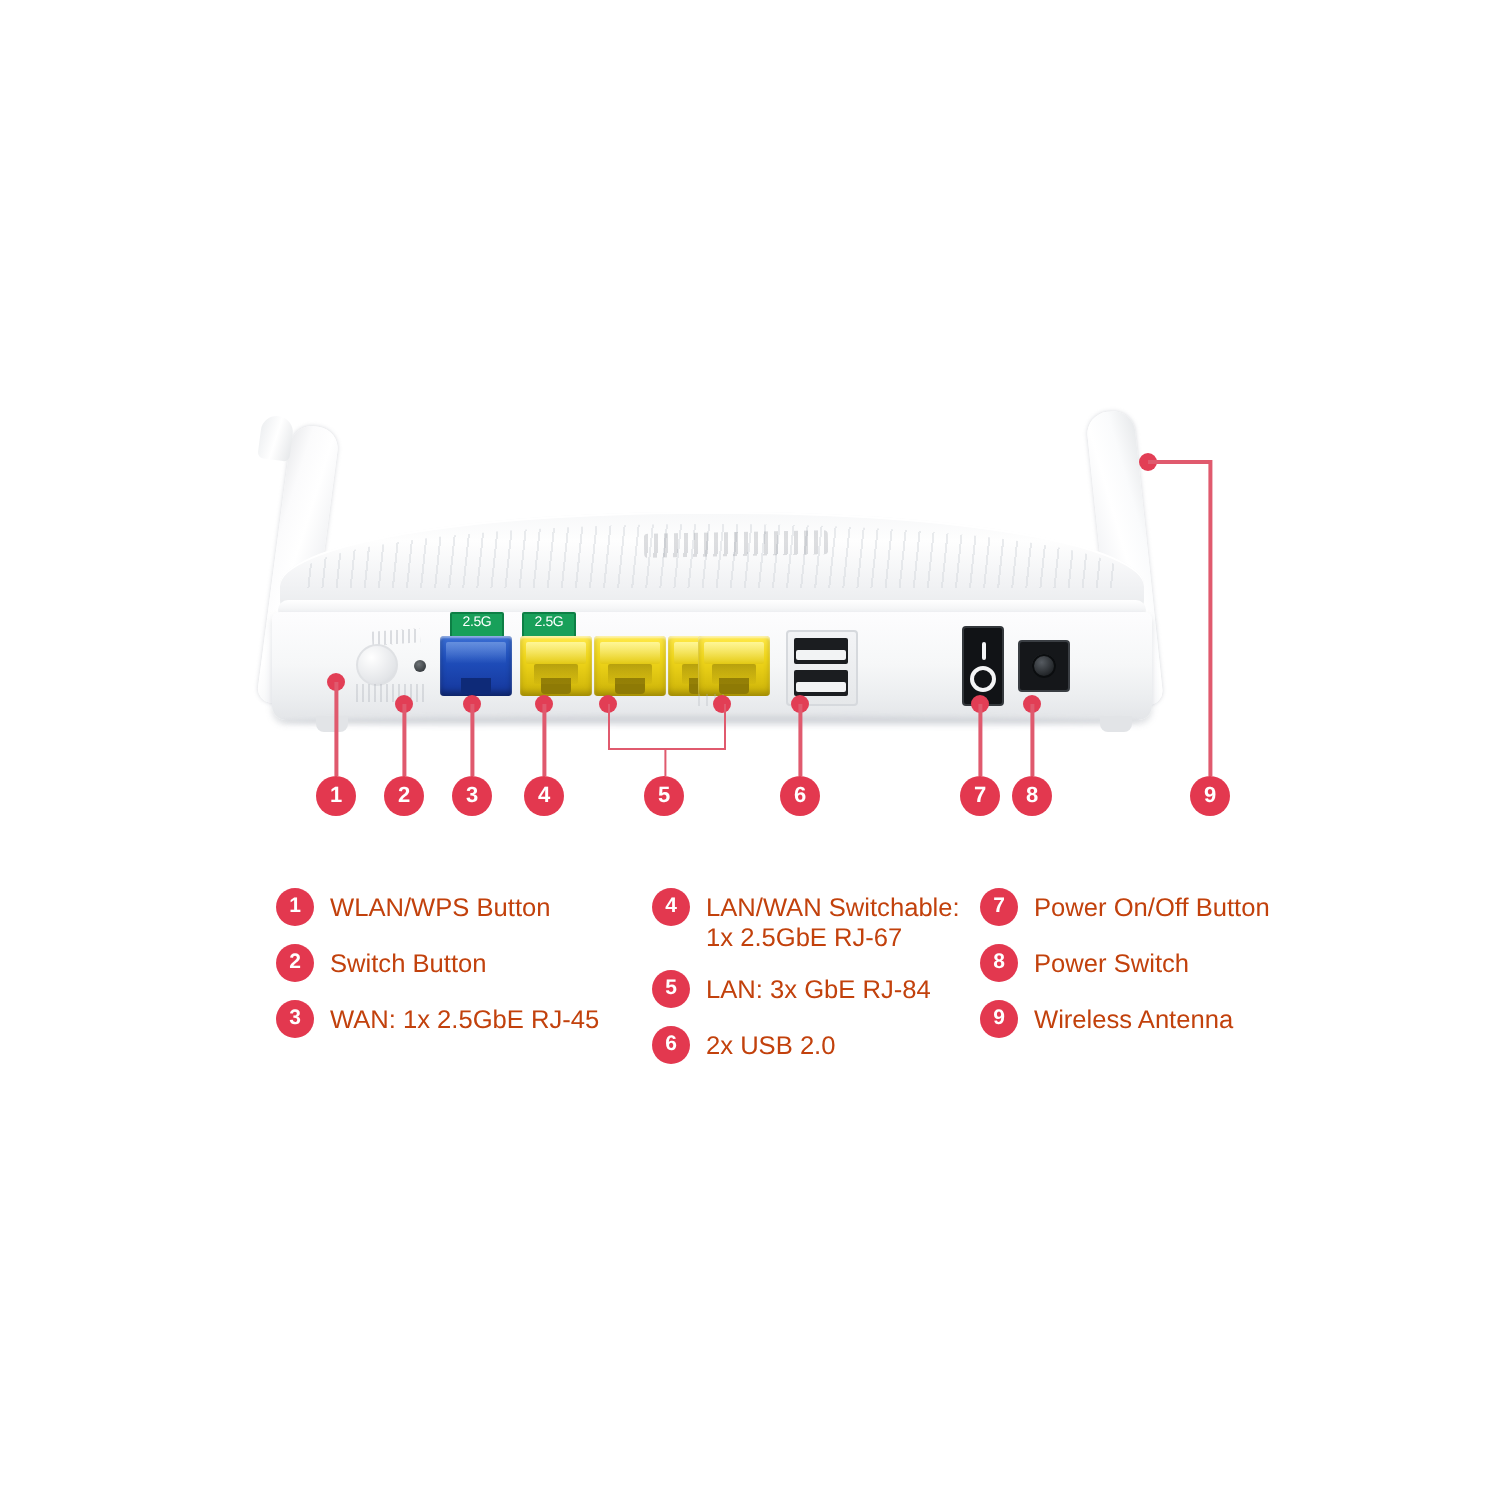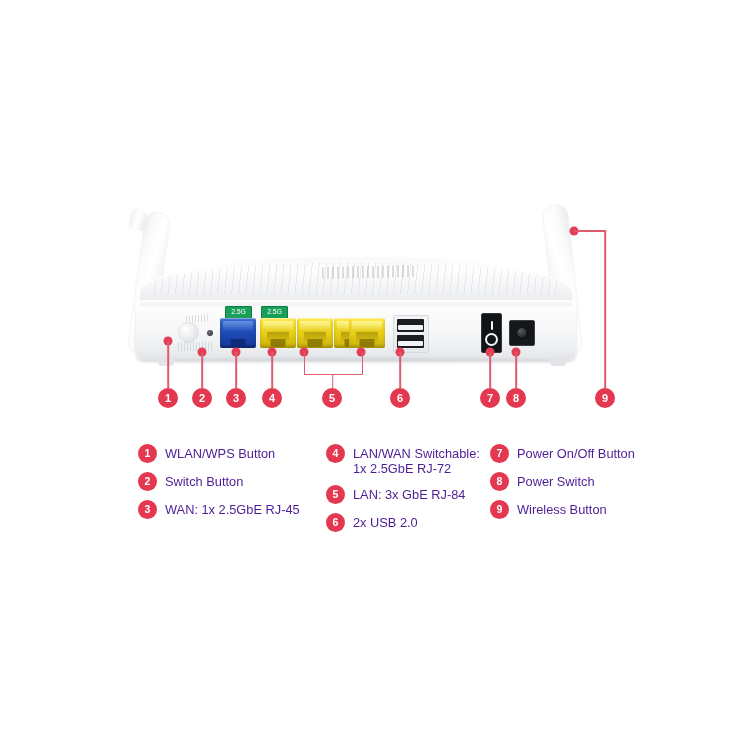--- a/index.html
+++ b/index.html
@@ -179,21 +179,21 @@
   .lcol.c1{left:0px;width:190px;}
   .lcol.c2{left:188px;width:165px;}
   .lcol.c3{left:352px;width:170px;}
   .lrow{display:flex;align-items:flex-start;margin-bottom:9px;}
   .lbadge{
     flex:0 0 auto;width:19px;height:19px;border-radius:50%;
     background:#e3384f;color:#fff;font-size:10.5px;line-height:19px;text-align:center;
     font-weight:600;margin-right:8px;
   }
   .ltext{
-    font-size:12.8px;line-height:15px;color:#4c1d95;
+    font-size:12.8px;line-height:15px;color:#c2410c;
     font-family:"Liberation Sans",sans-serif;padding-top:2px;white-space:pre-line;
   }
 </style>
 </head>
 <body>
 
 <div id="stage">
 
   <div id="device">
 
@@ -316,21 +316,21 @@
       <div class="lrow">
         <div class="lbadge">3</div>
         <div class="ltext">WAN: 1x 2.5GbE RJ-45</div>
       </div>
     </div>
 
     <div class="lcol c2">
       <div class="lrow">
         <div class="lbadge">4</div>
         <div class="ltext">LAN/WAN Switchable:
-1x 2.5GbE RJ-72</div>
+1x 2.5GbE RJ-67</div>
       </div>
       <div class="lrow">
         <div class="lbadge">5</div>
         <div class="ltext">LAN: 3x GbE RJ-84</div>
       </div>
       <div class="lrow">
         <div class="lbadge">6</div>
         <div class="ltext">2x USB 2.0</div>
       </div>
     </div>
@@ -339,18 +339,18 @@
       <div class="lrow">
         <div class="lbadge">7</div>
         <div class="ltext">Power On/Off Button</div>
       </div>
       <div class="lrow">
         <div class="lbadge">8</div>
         <div class="ltext">Power Switch</div>
       </div>
       <div class="lrow">
         <div class="lbadge">9</div>
-        <div class="ltext">Wireless Button</div>
+        <div class="ltext">Wireless Antenna</div>
       </div>
     </div>
 
   </div>
 </div>
 
 </body></html>

